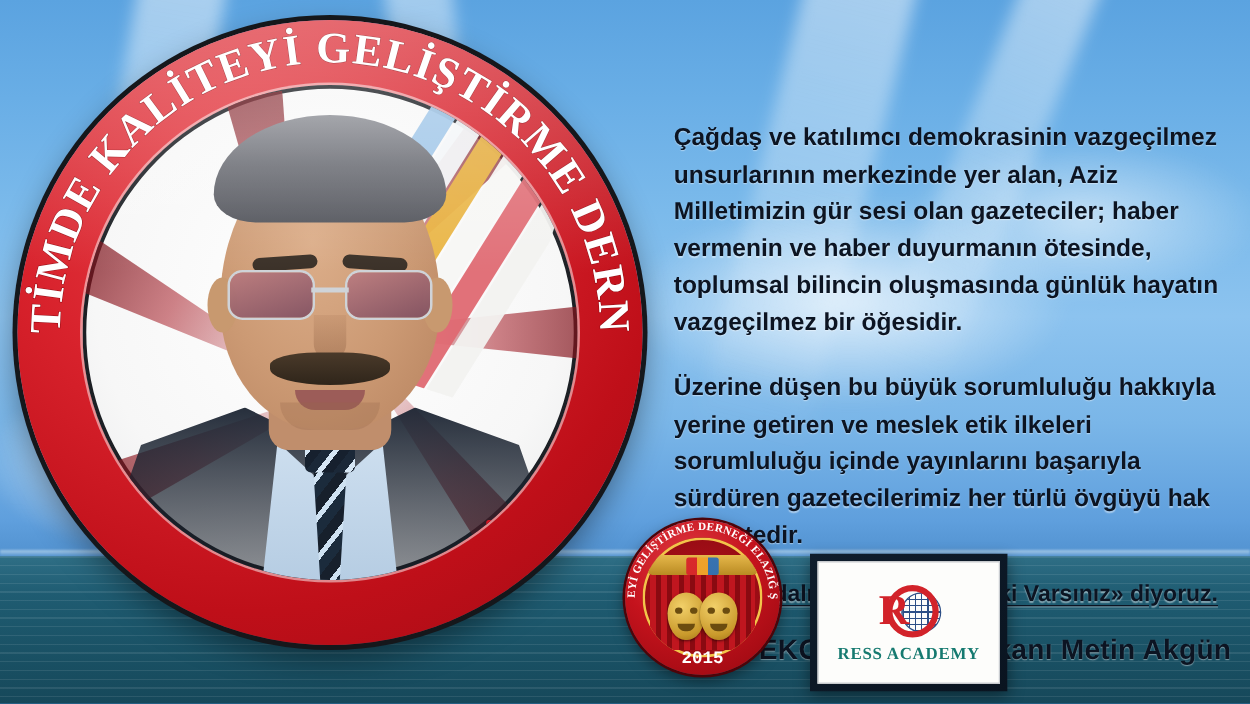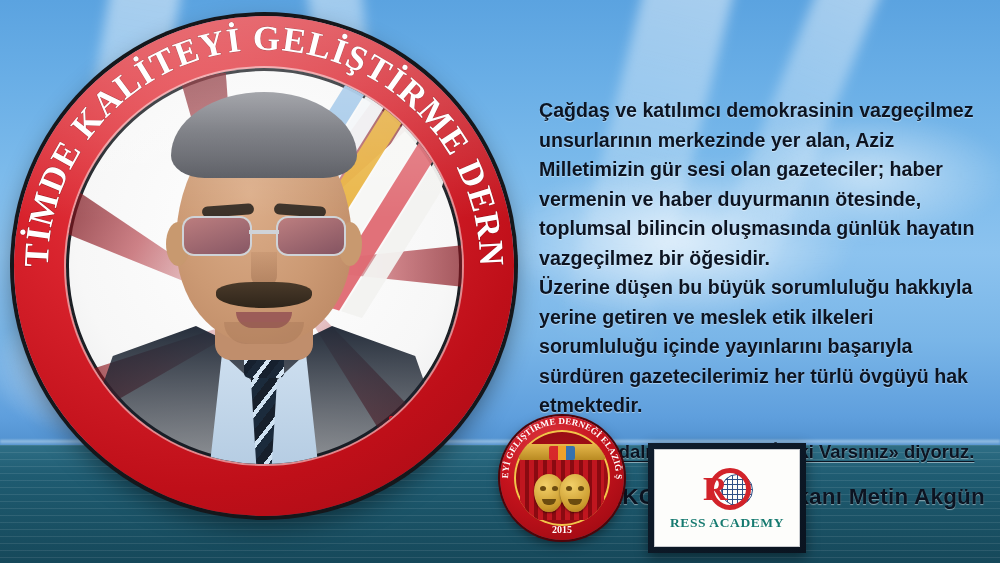--- a/index.html
+++ b/index.html
@@ -135,21 +135,21 @@
   }
 
   
   .copy{
     position:absolute;left:539px;top:96px;width:452px;
     color:#0c1422;font-weight:700;
     font-size:19.6px;line-height:29.5px;
     text-shadow:0 1px 1px rgba(255,255,255,.45);
   }
   .copy p{margin:0 0 16px 0;}
-  .copy p.tight{margin-bottom:0;}
+  .copy p.tight{margin-bottom:23px;}
   .slogan{margin:0;text-decoration:underline;text-underline-offset:3px;font-size:18.4px;}
   .signature{
     margin:4px 0 0 0;text-align:right;font-size:22.5px;font-weight:700;letter-spacing:.2px;
     padding-right:6px;
   }
 
   
   .seal{
     position:absolute;left:500px;top:416px;width:124px;height:124px;border-radius:50%;
     background:radial-gradient(circle at 40% 28%,#e03a43 0%,#c5131d 45%,#93070f 100%);
@@ -171,21 +171,21 @@
   .mask{position:absolute;top:0;width:30px;height:38px;border-radius:50% 50% 48% 48%/44% 44% 56% 56%;
     background:radial-gradient(circle at 38% 30%,#f2d069,#c9992b 70%,#9a7018 100%);box-shadow:0 1px 2px rgba(0,0,0,.5);}
   .mask.l{left:0;} .mask.r{right:0;}
   .mask i{position:absolute;top:12px;width:6px;height:5px;border-radius:50%;background:#6b4c0f;}
   .mask i:first-child{left:6px;} .mask i:nth-child(2){right:6px;}
   .mask u{position:absolute;left:8px;bottom:7px;width:14px;height:6px;border-radius:0 0 10px 10px;background:#6b4c0f;text-decoration:none;}
   .seal-logo{position:absolute;left:50%;top:16px;transform:translateX(-50%);width:26px;height:14px;
     background:linear-gradient(90deg,#d8232a 0 33%,#f0a22a 33% 66%,#2f6fb5 66% 100%);border-radius:2px;opacity:.95;}
   .sealtext{position:absolute;left:0;top:0;width:124px;height:124px;}
   .sealtext text{font-family:"Liberation Serif",serif;font-weight:700;font-size:9px;fill:#ffffff;letter-spacing:.2px;}
-  .sealyear{position:absolute;left:0;bottom:5px;width:124px;text-align:center;color:#fff;font-family:Liberation Serif, serif;font-size:10px;font-weight:700;}
+  .sealyear{position:absolute;left:0;bottom:5px;width:124px;text-align:center;color:#fff;font-family:Liberation Mono, monospace;font-size:14px;font-weight:700;}
 
   
   .ress{
     position:absolute;left:648px;top:443px;width:158px;height:110px;
     background:linear-gradient(145deg,#0f1d2c,#0a1420);
     padding:6px;box-sizing:border-box;
     box-shadow:0 4px 12px rgba(0,0,0,.45);
   }
   .ress-card{
     width:100%;height:100%;background:#fdfdfb;box-sizing:border-box;

